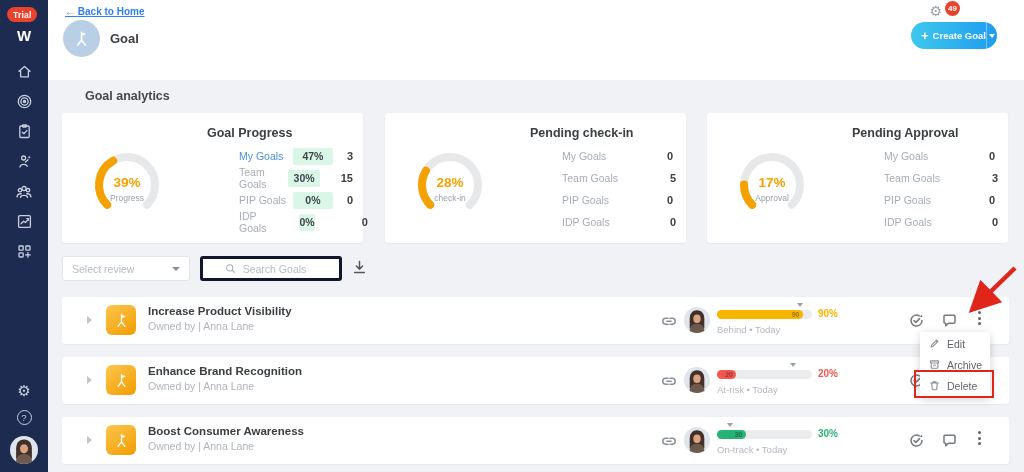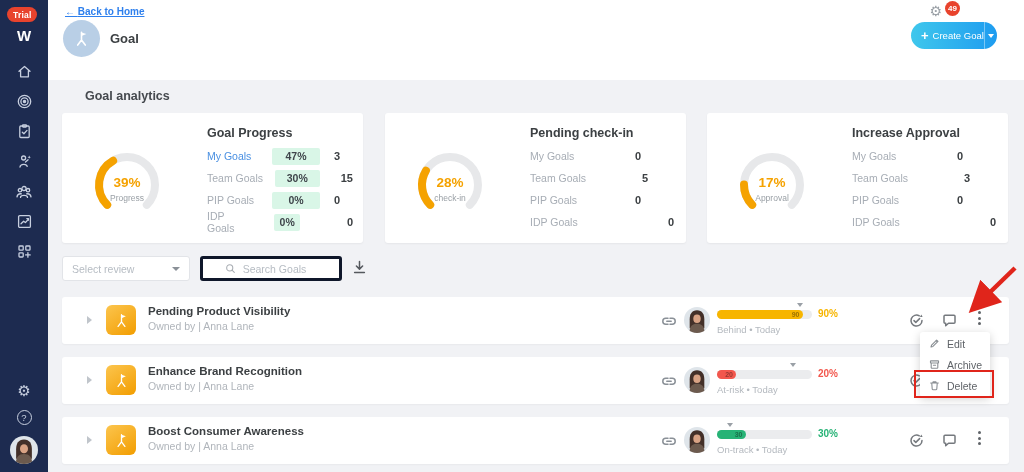--- a/index.html
+++ b/index.html
@@ -27,42 +27,42 @@
   .hicon { position:absolute; left:15px; top:20px; width:37px; height:37px; border-radius:50%; background:#b9cfe6;
            display:flex; align-items:center; justify-content:center; }
   .htitle { position:absolute; left:62px; top:31px; font-size:13px; font-weight:bold; color:#3c4043; }
   .hdr-gear { position:absolute; right:82px; top:3px; font-size:14px; color:#9aa0a6; cursor:pointer; }
   .hdr-badge { position:absolute; right:64px; top:1px; width:15px; height:15px; border-radius:50%; background:#e8432d;
                color:#fff; font-size:8px; font-weight:bold; display:flex; align-items:center; justify-content:center; }
   .create-btn { position:absolute; right:27px; top:22px; width:86px; height:27px; border-radius:14px;
                 background:linear-gradient(90deg,#3fc7ec,#1e9cf0); display:flex; align-items:center;
                 color:#fff; padding-left:10px; cursor:pointer; }
   .create-btn .plus { font-size:13px; font-weight:bold; margin-right:4px; }
-  .cg-label { font-size:9.5px; font-weight:normal; white-space:nowrap; }
+  .cg-label { font-size:9.5px; font-weight:bold; white-space:nowrap; }
   .create-caret { margin-left:auto; width:19px; height:27px; border-left:1px solid rgba(255,255,255,.4);
                   display:flex; align-items:center; justify-content:center; border-radius:0 14px 14px 0; }
   .tri-down-w { width:0; height:0; border-left:3.5px solid transparent; border-right:3.5px solid transparent; border-top:4px solid #fff; }
 
   
   .content { position:absolute; left:48px; top:80px; width:976px; height:392px; background:#f1f2f5; }
   .section-title { position:absolute; left:37px; top:9px; font-size:12.5px; font-weight:bold; color:#45494e; }
 
   
   .card { position:absolute; top:33px; width:301px; height:130px; background:#fff; border-radius:3px;
           box-shadow:0 1px 2px rgba(0,0,0,.05); }
   .cd1 { left:14px; } .cd2 { left:337px; } .cd3 { left:659px; }
   .card-title { position:absolute; left:145px; top:13px; font-size:12.5px; font-weight:bold; color:#3c4043; }
   .gauge-wrap { position:absolute; left:20px; top:34px; width:90px; height:86px; }
   .gauge .track { stroke:#e7e8ea; stroke-width:8; fill:none; stroke-linecap:round; }
   .gauge .arc { stroke:#f5a200; stroke-width:8; fill:none; stroke-linecap:round; }
   .gauge-val { position:absolute; left:0; top:28px; width:90px; text-align:center; font-size:13.5px; font-weight:bold; color:#f5a200; }
   .gauge-sub { position:absolute; left:0; top:46px; width:90px; text-align:center; font-size:8.5px; color:#9aa0a6; }
   .crow { position:absolute; left:145px; right:10px; height:18px; display:flex; align-items:center; }
   .rw1 { top:34px; } .rw2 { top:56px;gap:7px; } .rw3 { top:78px; } .rw4 { top:100px;gap:33px; }
-  .crow .lbl { width:65px; font-size:10.5px; color:#a7adb5; }
+  .crow .lbl { width:65px; font-size:10.5px; color:#a7adb5;margin-left:32px; }
   .crow.nochip .lbl { width:105px; }
   .link-blue { color:#4a90e2 !important; cursor:pointer; }
   .chip { width:48px; text-align:center; background:#d9f6e7; border-radius:2px; font-size:10.5px;
           font-weight:bold; color:#3f454b; padding:2.5px 0; }
   .cnt { margin-left:14px; font-size:11px; font-weight:bold; color:#3c4043; }
   .crow.nochip .cnt { margin-left:0; }
 
   
   .select-box { position:absolute; left:14px; top:176px; width:128px; height:25px; background:#fff;
                 border:1px solid #e2e4e8; border-radius:3px; display:flex; align-items:center;
@@ -268,21 +268,21 @@
 
     <div class="card cd3">
       <div class="gauge-wrap">
         <svg class="gauge" width="90" height="70">
             <path class="track" d="M 25.20 57.80 A 28 28 0 1 1 64.80 57.80"></path>
             <path class="arc" d="M 25.20 57.80 A 28 28 0 0 1 17.00 37.56"></path>
           </svg>
         <div class="gauge-val">17%</div>
         <div class="gauge-sub">Approval</div>
       </div>
-      <div class="card-title">Increase Approval</div>
+      <div class="card-title">Pending Approval</div>
       <div class="crow rw1 nochip">
         <span class="lbl">My Goals</span>
         <span class="cnt">0</span>
       </div>
       <div class="crow rw2 nochip">
         <span class="lbl">Team Goals</span>
         <span class="cnt">3</span>
       </div>
       <div class="crow rw3 nochip">
         <span class="lbl">PIP Goals</span>
@@ -312,21 +312,21 @@
     </div>
 
     <div class="grow r1">
       <div class="rcaret"></div>
       <div class="gicon">
         <svg width="17" height="17" viewBox="0 0 18 18" stroke="#fff" fill="none" stroke-width="1.4" stroke-linecap="round">
             <path d="M9 2.8 v7.6 M9 10.4 l-3.6 4.8 M9 10.4 l3.6 4.8"></path>
             <path d="M9 3 l4.6 1.6 -4.6 1.9 z" fill="#fff" stroke="none"></path>
           </svg>
       </div>
-      <div class="gtitle">Pending Product Visibility</div>
+      <div class="gtitle">Increase Product Visibility</div>
       <div class="gowner">Owned by | Anna Lane</div>
       <div class="linkicon">
         <svg width="18" height="18" viewBox="0 0 18 18" stroke="#8a9097" fill="none" stroke-width="1.5" stroke-linecap="round">
             <path d="M8 6.2 H5.8 a3 3 0 0 0 0 6 H8 M10 6.2 h2.2 a3 3 0 0 1 0 6 H10 M6.8 9.2 h4.4"></path>
           </svg>
       </div>
       <span class="avatar rav">
         <svg width="26" height="26" viewBox="0 0 32 32">
             <rect width="32" height="32" fill="#dfe5ea"></rect>
             <path d="M16 4 C9.5 4 7 9 7 15 v11 h18 V15 C25 9 22.5 4 16 4 z" fill="#433029"></path>

